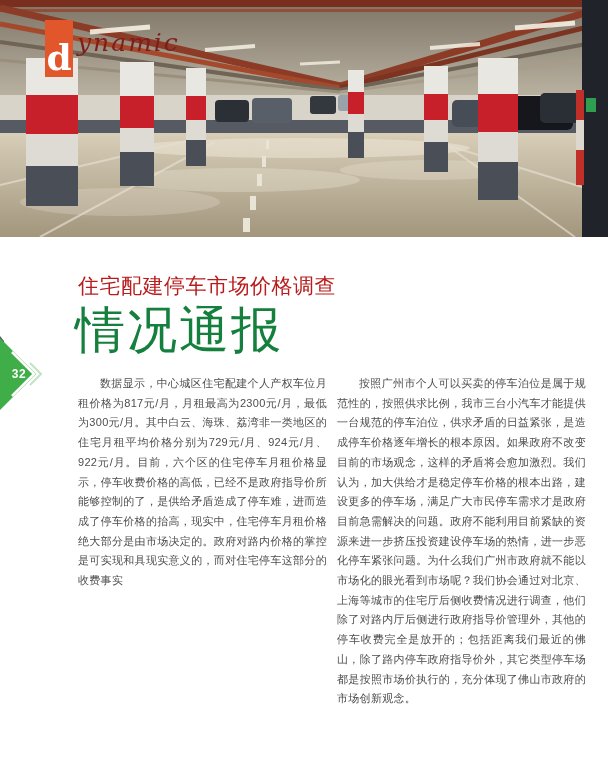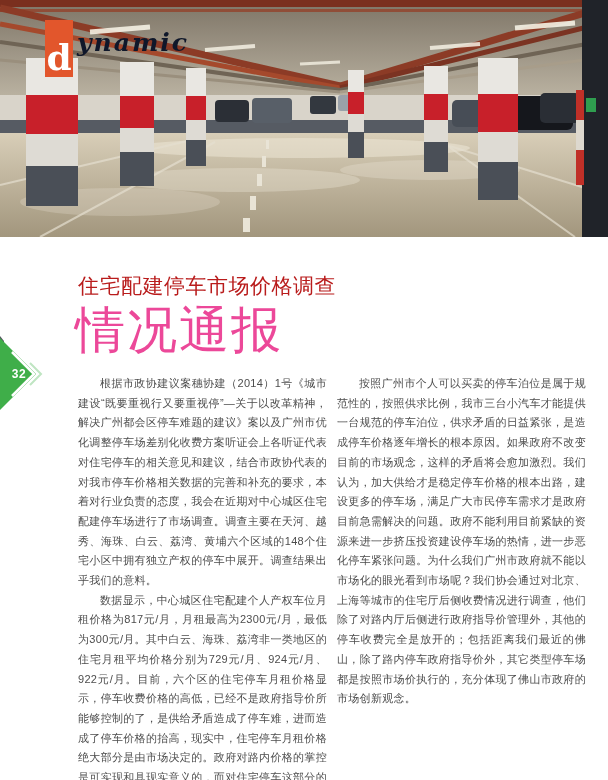--- a/index.html
+++ b/index.html
@@ -20,37 +20,37 @@
   .logo-box {
     position:absolute; left:0; top:0; width:28px; height:57px;
     background:#e2562c; display:flex; align-items:flex-end; justify-content:center;
   }
   .logo-initial {
     font-family:"DejaVu Serif", serif; font-weight:bold;
     font-size:36px; line-height:40px; color:#ffffff;
   }
   .logo-rest {
     position:absolute; left:32px; top:8px; white-space:nowrap;
-    font-family:"DejaVu Serif", serif; font-style:italic; font-weight:bold;
-    font-size:25px; color:#0f172a; letter-spacing:2px;
+    font-family:"DejaVu Serif", serif; font-style:italic; font-weight:normal;
+    font-size:25px; color:#7f1d1d; letter-spacing:2px;
   }
   
   .page-tab { position:absolute; left:0; top:336px; width:48px; height:80px; }
   .page-tab .num {
     position:absolute; left:9px; top:31px; width:20px; text-align:center;
     color:#ffffff; font-size:12px; font-weight:bold; letter-spacing:0.5px;
   }
   
   .subtitle {
     position:absolute; left:78px; top:272px;
     font-size:21px; letter-spacing:0.5px; color:#b91c1c; white-space:nowrap;
   }
   .main-title {
     position:absolute; left:75px; top:297px;
-    font-size:50px; letter-spacing:2px; color:#ec4899; white-space:nowrap;
+    font-size:50px; letter-spacing:2px; color:#15803d; white-space:nowrap;
   }
   
   .columns {
     position:absolute; left:78px; top:374px; width:508px;
     display:flex; gap:10px;
   }
   .col { width:249px; }
   .col p {
     font-size:11px; line-height:19.7px; letter-spacing:0.3px;
     color:#4d4d4d; text-align:justify; text-justify:inter-ideograph;
@@ -182,21 +182,20 @@
       <polyline points="30,27 41,38 30,49" fill="none" stroke="#bfe5c2" stroke-width="2"></polyline>
     </svg>
     <span class="num">32</span>
   </div>
 
   <div class="subtitle">住宅配建停车市场价格调查</div>
   <div class="main-title">情况通报</div>
 
   <div class="columns">
     <div class="col">
-      <p class="indent">根据市政协建议案穗协建（2014）1号《城市建设“既要重视行又要重视停”—关于以改革精神，解决广州都会区停车难题的建议》案以及广州市优化调整停车场差别化收费方案听证会上各听证代表对住宅停车的相关意见和建议，结合市政协代表的对我市停车价格相关数据的完善和补充的要求，本着对行业负责的态度，我会在近期对中心城区住宅配建停车场进行了市场调查。调查主要在天河、越秀、海珠、白云、荔湾、黄埔六个区域的148个住宅小区中拥有独立产权的停车中展开。调查结果出乎我们的意料。</p>
       <p class="indent">数据显示，中心城区住宅配建个人产权车位月租价格为817元/月，月租最高为2300元/月，最低为300元/月。其中白云、海珠、荔湾非一类地区的住宅月租平均价格分别为729元/月、924元/月、922元/月。目前，六个区的住宅停车月租价格显示，停车收费价格的高低，已经不是政府指导价所能够控制的了，是供给矛盾造成了停车难，进而造成了停车价格的抬高，现实中，住宅停车月租价格绝大部分是由市场决定的。政府对路内价格的掌控是可实现和具现实意义的，而对住宅停车这部分的收费事实</p>
     </div>
     <div class="col">
       <p class="indent">按照广州市个人可以买卖的停车泊位是属于规范性的，按照供求比例，我市三台小汽车才能提供一台规范的停车泊位，供求矛盾的日益紧张，是造成停车价格逐年增长的根本原因。如果政府不改变目前的市场观念，这样的矛盾将会愈加激烈。我们认为，加大供给才是稳定停车价格的根本出路，建设更多的停车场，满足广大市民停车需求才是政府目前急需解决的问题。政府不能利用目前紧缺的资源来进一步挤压投资建设停车场的热情，进一步恶化停车紧张问题。为什么我们广州市政府就不能以市场化的眼光看到市场呢？我们协会通过对北京、上海等城市的住宅厅后侧收费情况进行调查，他们除了对路内厅后侧进行政府指导价管理外，其他的停车收费完全是放开的；包括距离我们最近的佛山，除了路内停车政府指导价外，其它类型停车场都是按照市场价执行的，充分体现了佛山市政府的市场创新观念。</p>
     </div>
   </div>
 
 </div>
 
 </body></html>

